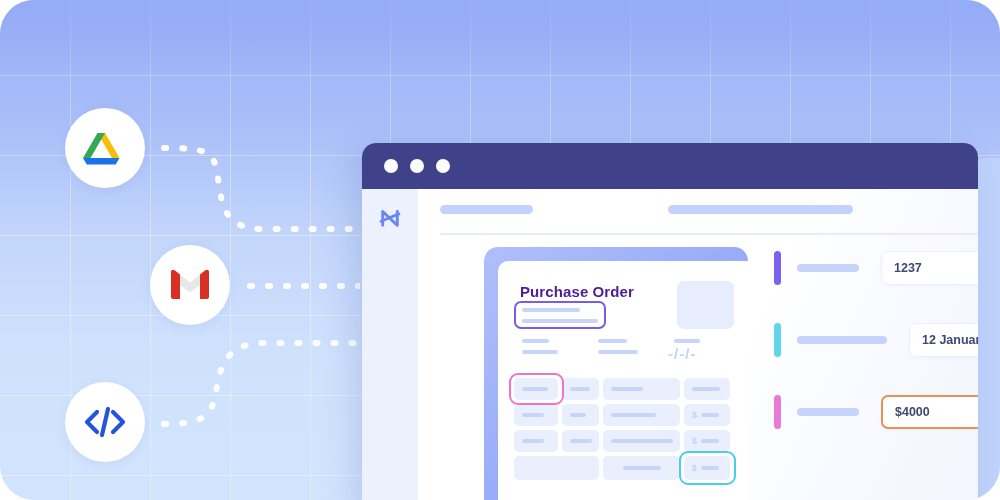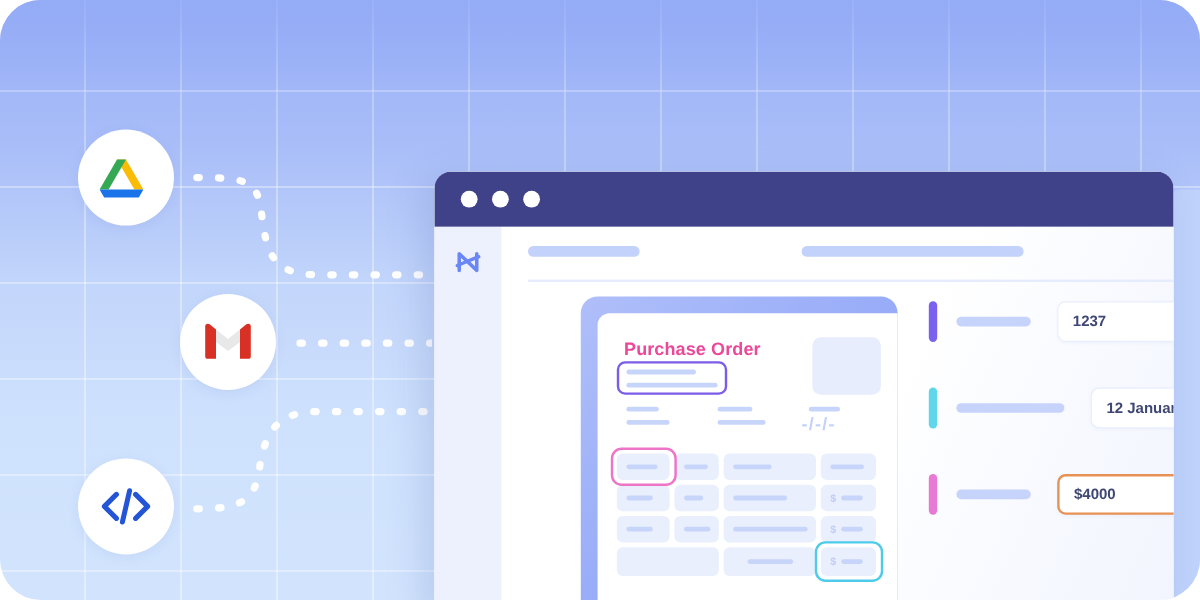--- a/index.html
+++ b/index.html
@@ -111,21 +111,21 @@
     background: linear-gradient(135deg, #b0bffa 0%, #93a8f7 60%, #8da3f6 100%);
   }
   #doc-page {
     position: absolute; left: 14px; top: 14px;
     width: 250px; height: 252px;
     background: #ffffff;
     border-radius: 10px 0 0 0;
     padding: 22px 0 0 22px;
   }
   #doc-title {
-    font-size: 15px; font-weight: bold; color: #ec4899;
+    font-size: 15px; font-weight: bold; color: #4c1d95;
     letter-spacing: .1px;
   }
   #doc-logo-box {
     position: absolute; right: 14px; top: 20px;
     width: 57px; height: 48px;
     background: #e7edfd; border-radius: 7px;
   }
 
   .hl-purple {
     position: absolute; left: 16px; top: 40px;

